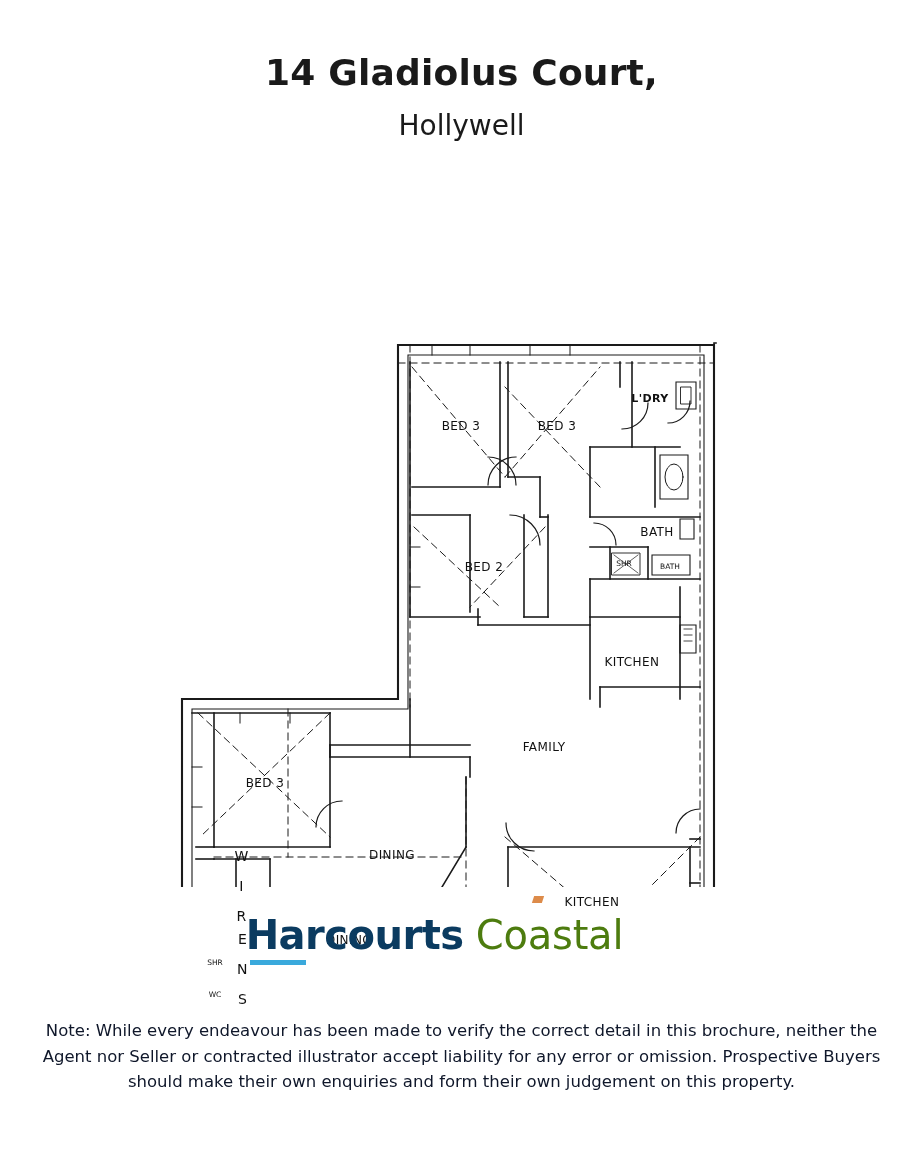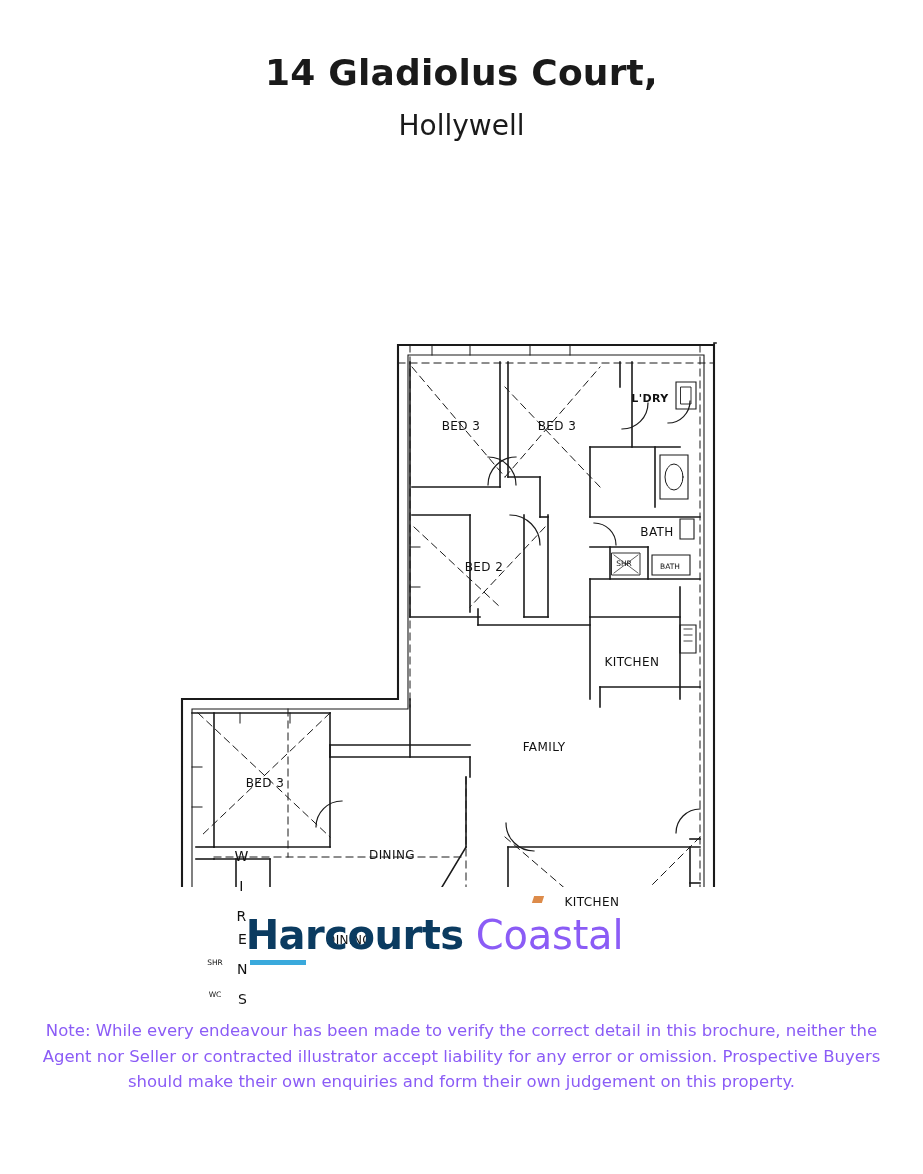--- a/index.html
+++ b/index.html
@@ -86,21 +86,21 @@
     justify-content: center;
   }
   .logo-harcourts {
     font-size: 40px;
     font-weight: bold;
     color: #0b3b60;
     letter-spacing: -0.5px;
   }
   .logo-coastal {
     font-size: 40px;
-    color: #8b5cf6;
+    color: #4d7c0f;
     margin-left: 12px;
     letter-spacing: -0.2px;
   }
   .logo-underline {
     height: 5px;
     background: #3aa9dc;
     width: 56px;
     margin-top: 2px;
     margin-left: 4px;
   }
@@ -117,21 +117,21 @@
 
   
   .disclaimer {
     position: absolute;
     left: 0;
     top: 1018px;
     width: 923px;
     text-align: center;
     font-size: 16.5px;
     line-height: 1.55;
-    color: #8b5cf6;
+    color: #0f172a;
     padding: 0 28px;
     box-sizing: border-box;
   }
 </style>
 </head>
 <body>
 
 <div class="title-block">
   <div class="title-line1">14 Gladiolus Court,</div>
   <div class="title-line2">Hollywell</div>

